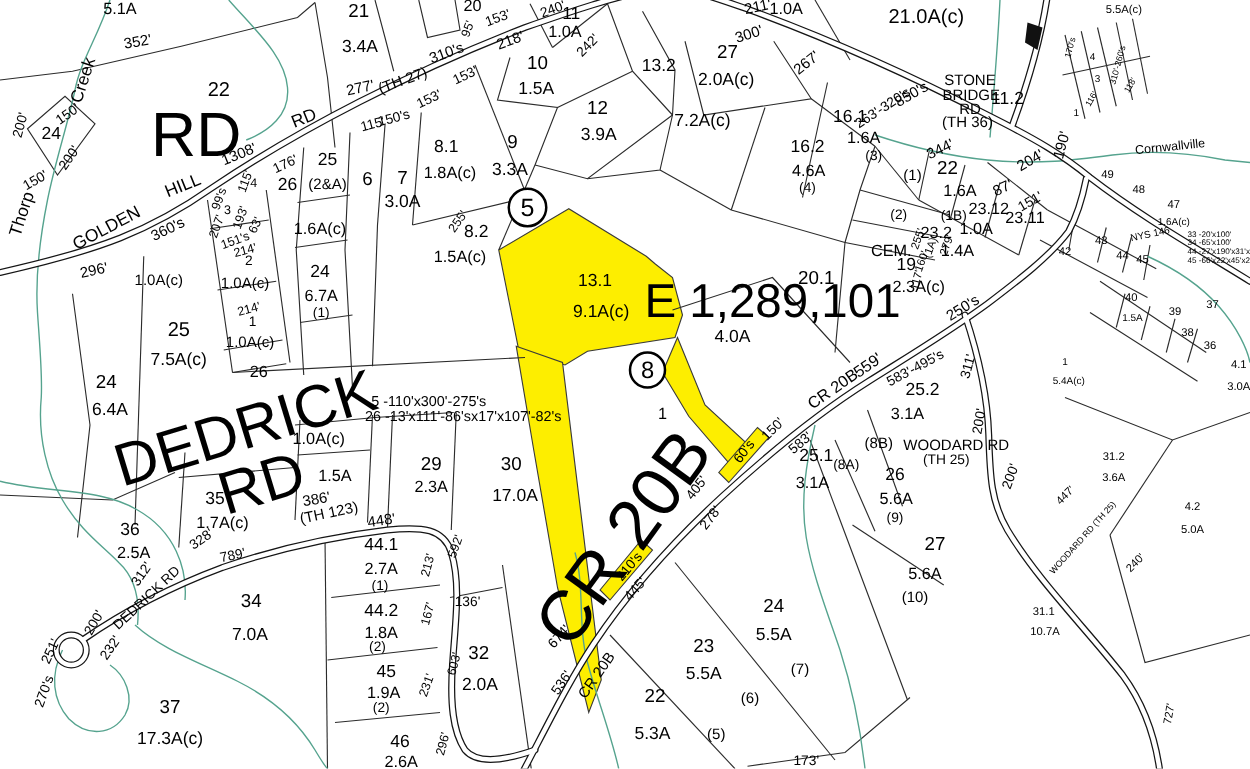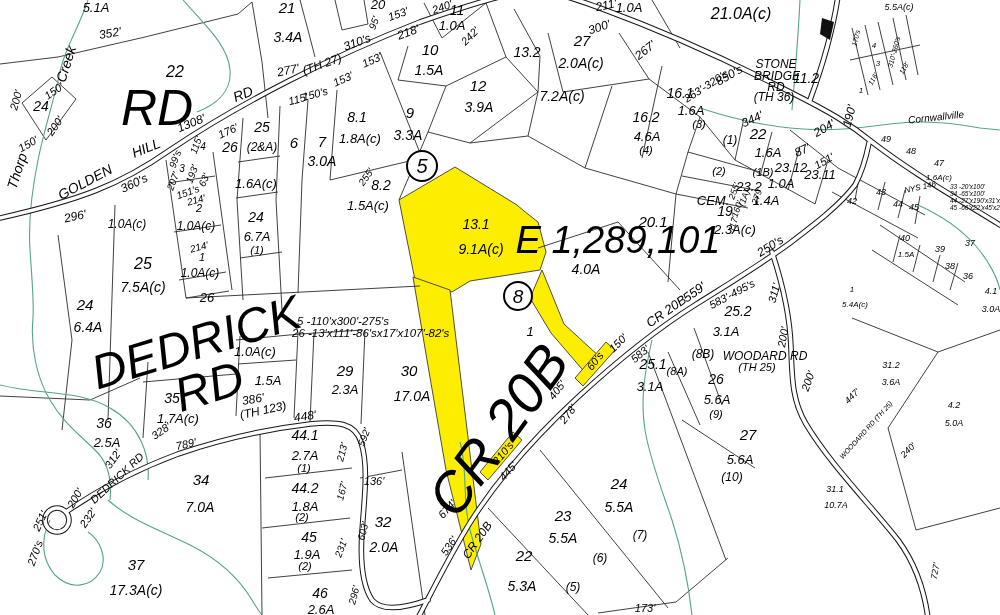--- a/index.html
+++ b/index.html
@@ -1,17 +1,17 @@
 <!DOCTYPE html>
 <html><head>
 <meta charset="utf-8">
 <style>
   html,body{margin:0;padding:0;background:#fff;}
   .stage{position:relative;width:1000px;height:615px;background:#fff;overflow:hidden;
-         font-family:"Liberation Sans", sans-serif;font-style:italic;}
+         font-family:"Liberation Sans", sans-serif;}
   svg{display:block}
   text{fill:#000;font-family:"Liberation Sans", sans-serif;}
   .pline{stroke:#2b2b2b;stroke-width:0.9;fill:none;}
   .creek{fill:none;stroke-width:1.1;}
   .road-under{fill:none;stroke:#151515;stroke-width:5.6;stroke-linecap:round;}
   .road-over{fill:none;stroke:#ffffff;stroke-width:3.6;stroke-linecap:round;}
   .hl{stroke:#3a3a3a;stroke-width:0.9;}
   .ring{fill:#fff;stroke:#000;stroke-width:2;}
 </style>
 </head>

